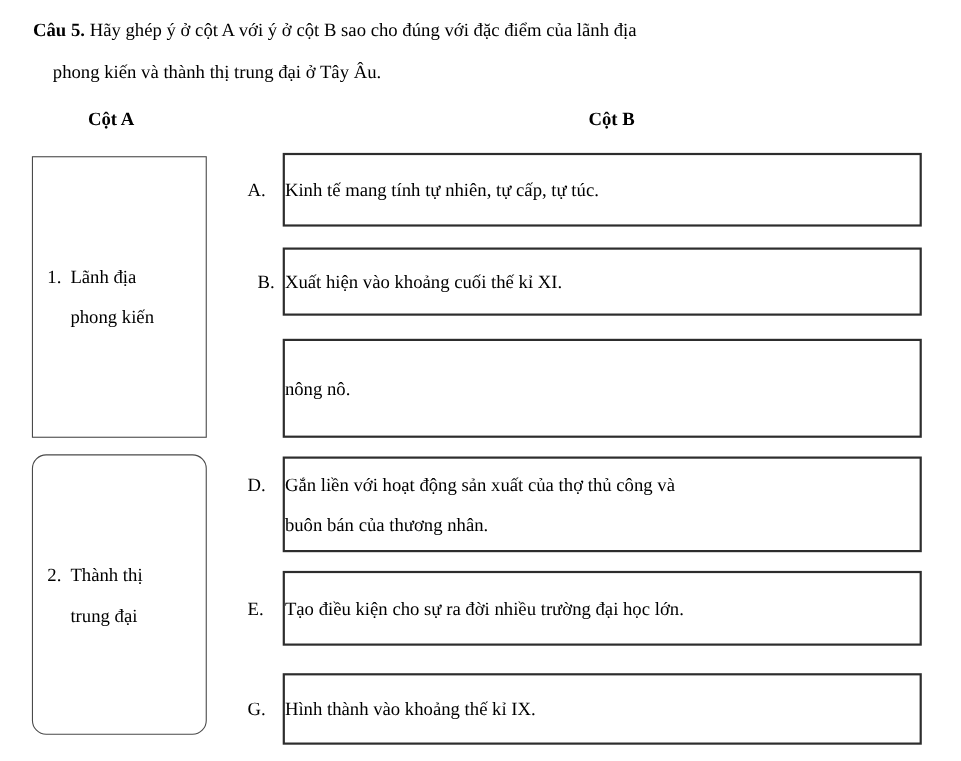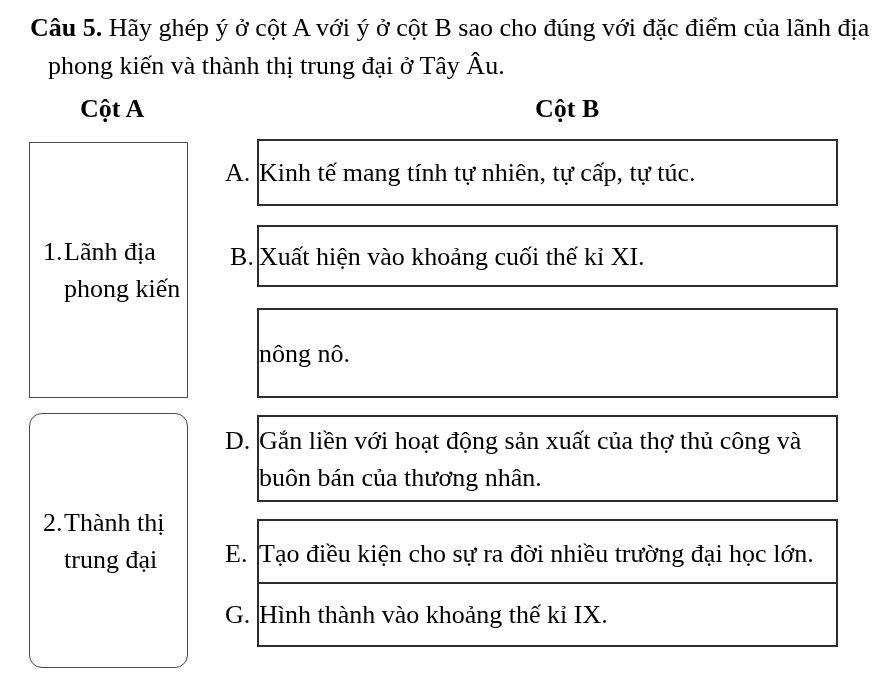--- a/index.html
+++ b/index.html
@@ -8,21 +8,21 @@
     --border-light:#4a4a4a;
     --bg:#ffffff;
   }
   html,body{margin:0;padding:0;background:#ffffff;}
   .page{
     position:relative;
     width:874px;height:692px;
     background:var(--bg);
     color:var(--text-color);
     font-family:"Liberation Serif","DejaVu Serif",serif;
-    font-size:26px;
+    font-size:17px;
     line-height:37px;
     overflow:hidden;
   }
   .title{
     position:absolute;left:30px;top:9px;
     white-space:nowrap;line-height:38px;
   }
   .title .q-num{font-weight:bold;}
   .title-line2{margin-left:18px;}
   .col-header{
@@ -50,21 +50,21 @@
     background:var(--bg);
     display:flex;align-items:center;
     box-sizing:border-box;
     white-space:nowrap;
   }
   .b-box.optA{top:139px;height:67px;}
   .b-box.optB{top:225px;height:62px;text-align:center;}
   .b-box.optC{top:308px;height:90px;}
   .b-box.optD{top:415px;height:87px;}
   .b-box.optE{top:519px;height:68px;}
-  .b-box.optG{top:582px;height:65px;}
+  .b-box.optG{top:612px;height:65px;}
   .b-text{padding-right:4px;}
   .b-label{display:inline-block;width:34px;margin-left:-34px;}
 </style>
 </head>
 <body>
 
 <div class="page">
 
   <div class="title">
     <div><span class="q-num">Câu 5.</span> <span>Hãy ghép ý ở cột A với ý ở cột B sao cho đúng với đặc điểm của lãnh địa</span></div>

